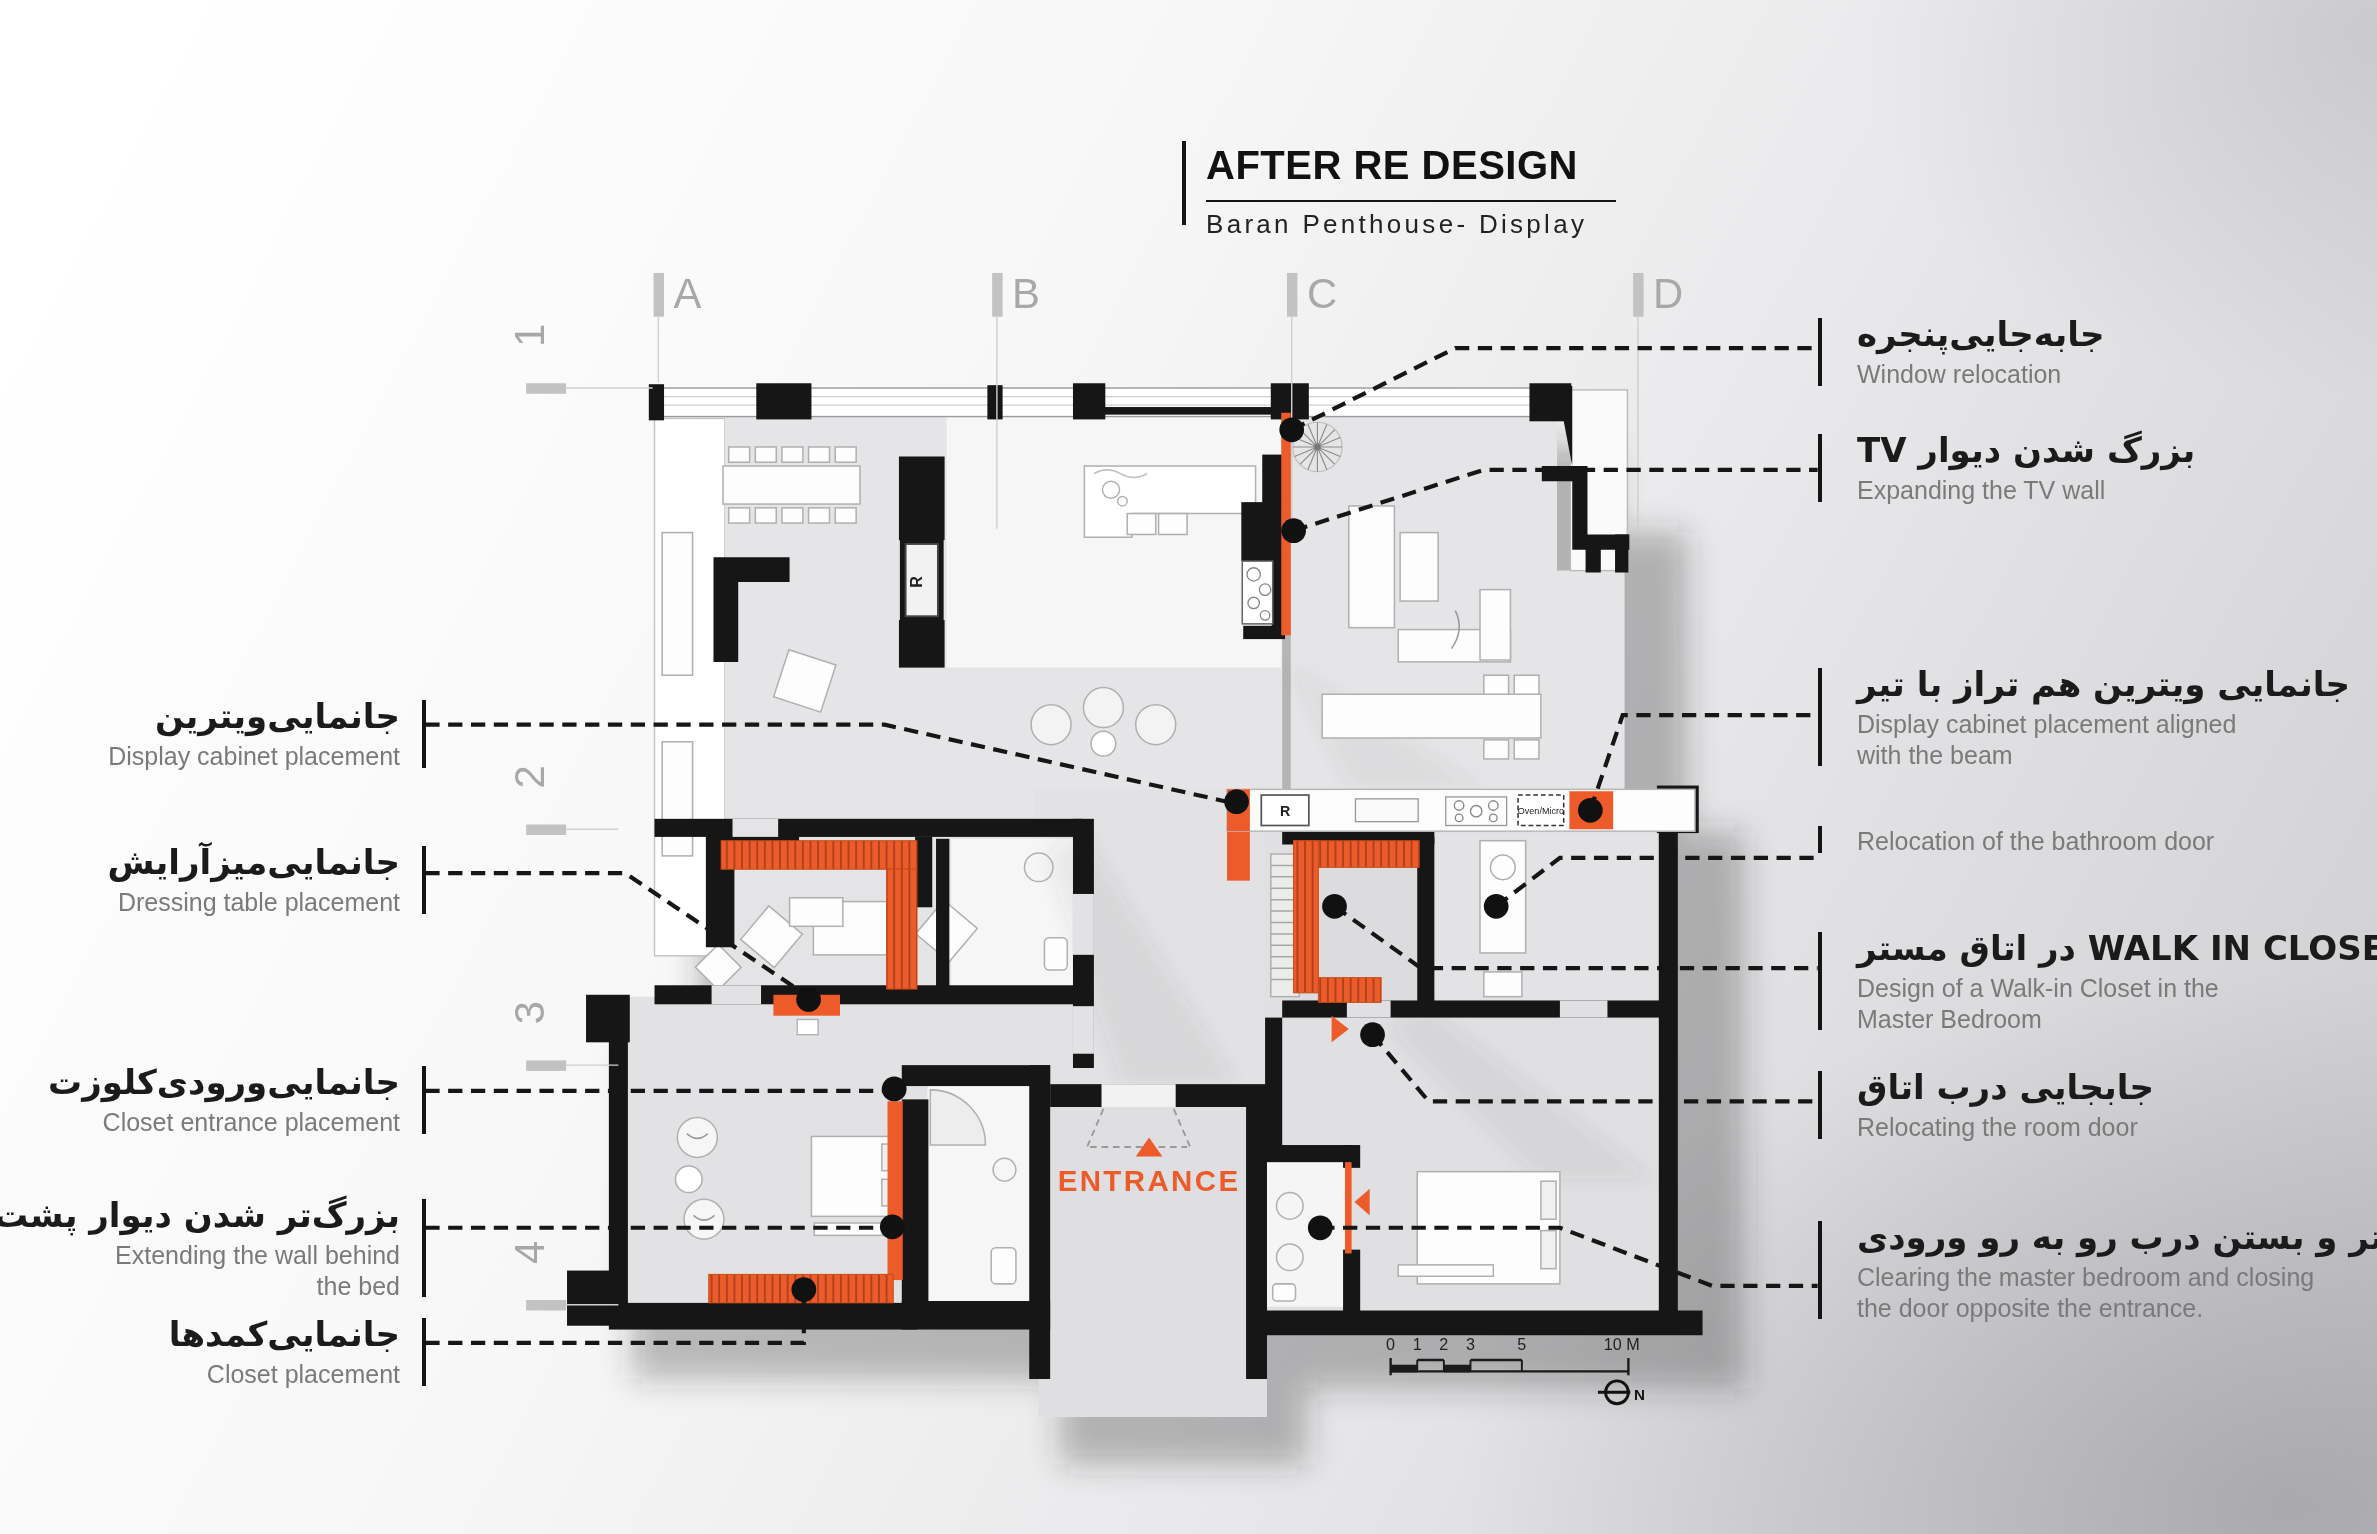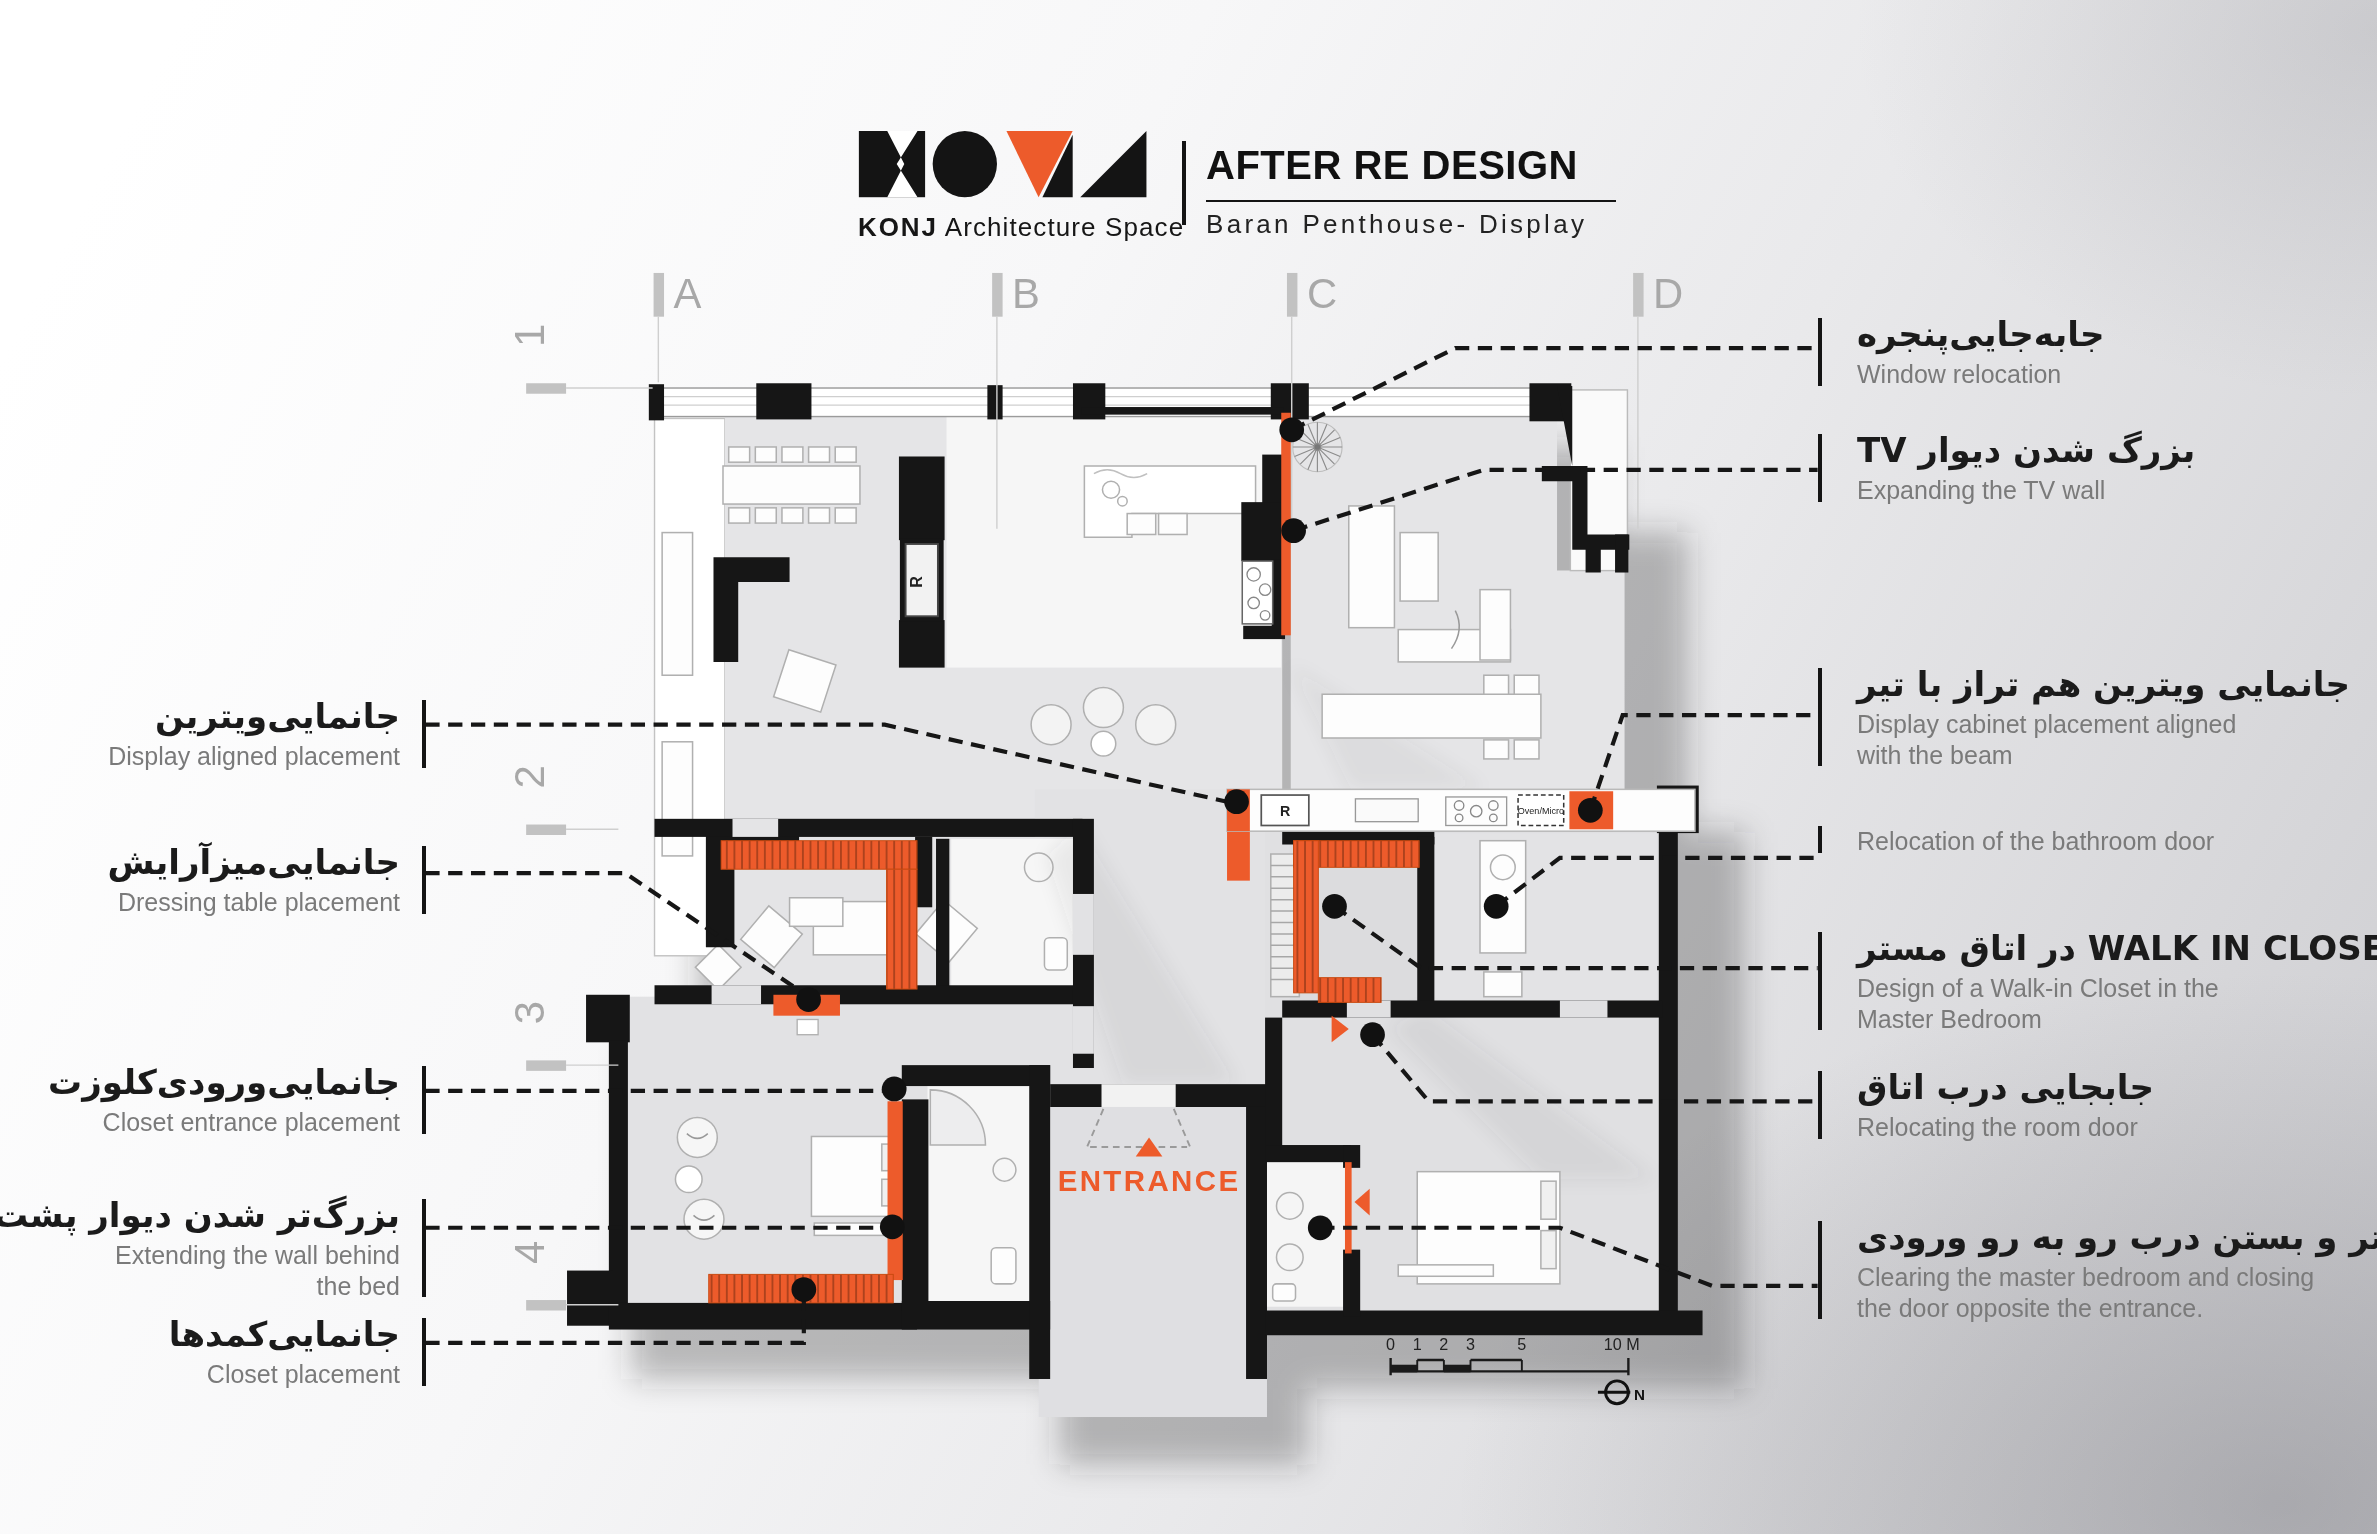--- a/index.html
+++ b/index.html
@@ -384,31 +384,20 @@
       <text x="1705" y="1420">10 M</text>
     </g>
   </g>
   <g>
     <circle cx="1700" cy="1464" r="12" fill="none" stroke="#111" stroke-width="3"></circle>
     <line x1="1680" y1="1464" x2="1714" y2="1464" stroke="#111" stroke-width="3"></line>
     <text x="1718" y="1472" font-size="16" font-weight="700" fill="#111">N</text>
   </g>
 </svg>
 
-<div class="logo-wrap">
-  <svg width="295" height="70" viewBox="0 0 310 74">
-    <rect x="0" y="0" width="70" height="70" fill="#141414"></rect>
-    <polygon points="30,0 62,0 40,35 62,70 30,70 48,35" fill="#ffffff"></polygon>
-    <ellipse cx="112" cy="35" rx="34" ry="35" fill="#141414"></ellipse>
-    <polygon points="156,0 226,0 190,70" fill="#ED5B2B"></polygon>
-    <polygon points="226,4 226,70 194,70" fill="#141414"></polygon>
-    <polygon points="234,70 304,70 304,0" fill="#141414"></polygon>
-  </svg>
-  <div class="logo-sub"><b>KONJ</b> <span>Architecture Space</span></div>
-</div>
 <div class="hdr-divider"></div>
 <div class="title-block">
   <div class="title-main">AFTER RE DESIGN</div>
   <div class="title-sub">Baran Penthouse- Display</div>
 </div>
 
 <div class="ann right" style="top:314px">
   <div class="fa" dir="rtl">جابه‌جایی‌پنجره</div>
   <div class="en">Window relocation</div>
 </div>
@@ -434,21 +423,21 @@
   <div class="en">Relocating the room door</div>
 </div>
 <div class="ann right" style="top:1217px">
   <div class="fa" dir="rtl">شفاف کردن مستر و بستن درب رو به رو ورودی</div>
   <div class="en">Clearing the master bedroom and closing
 the door opposite the entrance.</div>
 </div>
 
 <div class="ann left" style="top:680px">
   <div class="fa" dir="rtl">جانمایی‌ویترین</div>
-  <div class="en">Display aligned placement</div>
+  <div class="en">Display cabinet placement</div>
 </div>
 <div class="ann left" style="top:826px">
   <div class="fa" dir="rtl">جانمایی‌میزآرایش</div>
   <div class="en">Dressing table placement</div>
 </div>
 <div class="ann left" style="top:1046px">
   <div class="fa" dir="rtl">جانمایی‌ورودی‌کلوزت</div>
   <div class="en">Closet entrance placement</div>
 </div>
 <div class="ann left" style="top:1179px">

